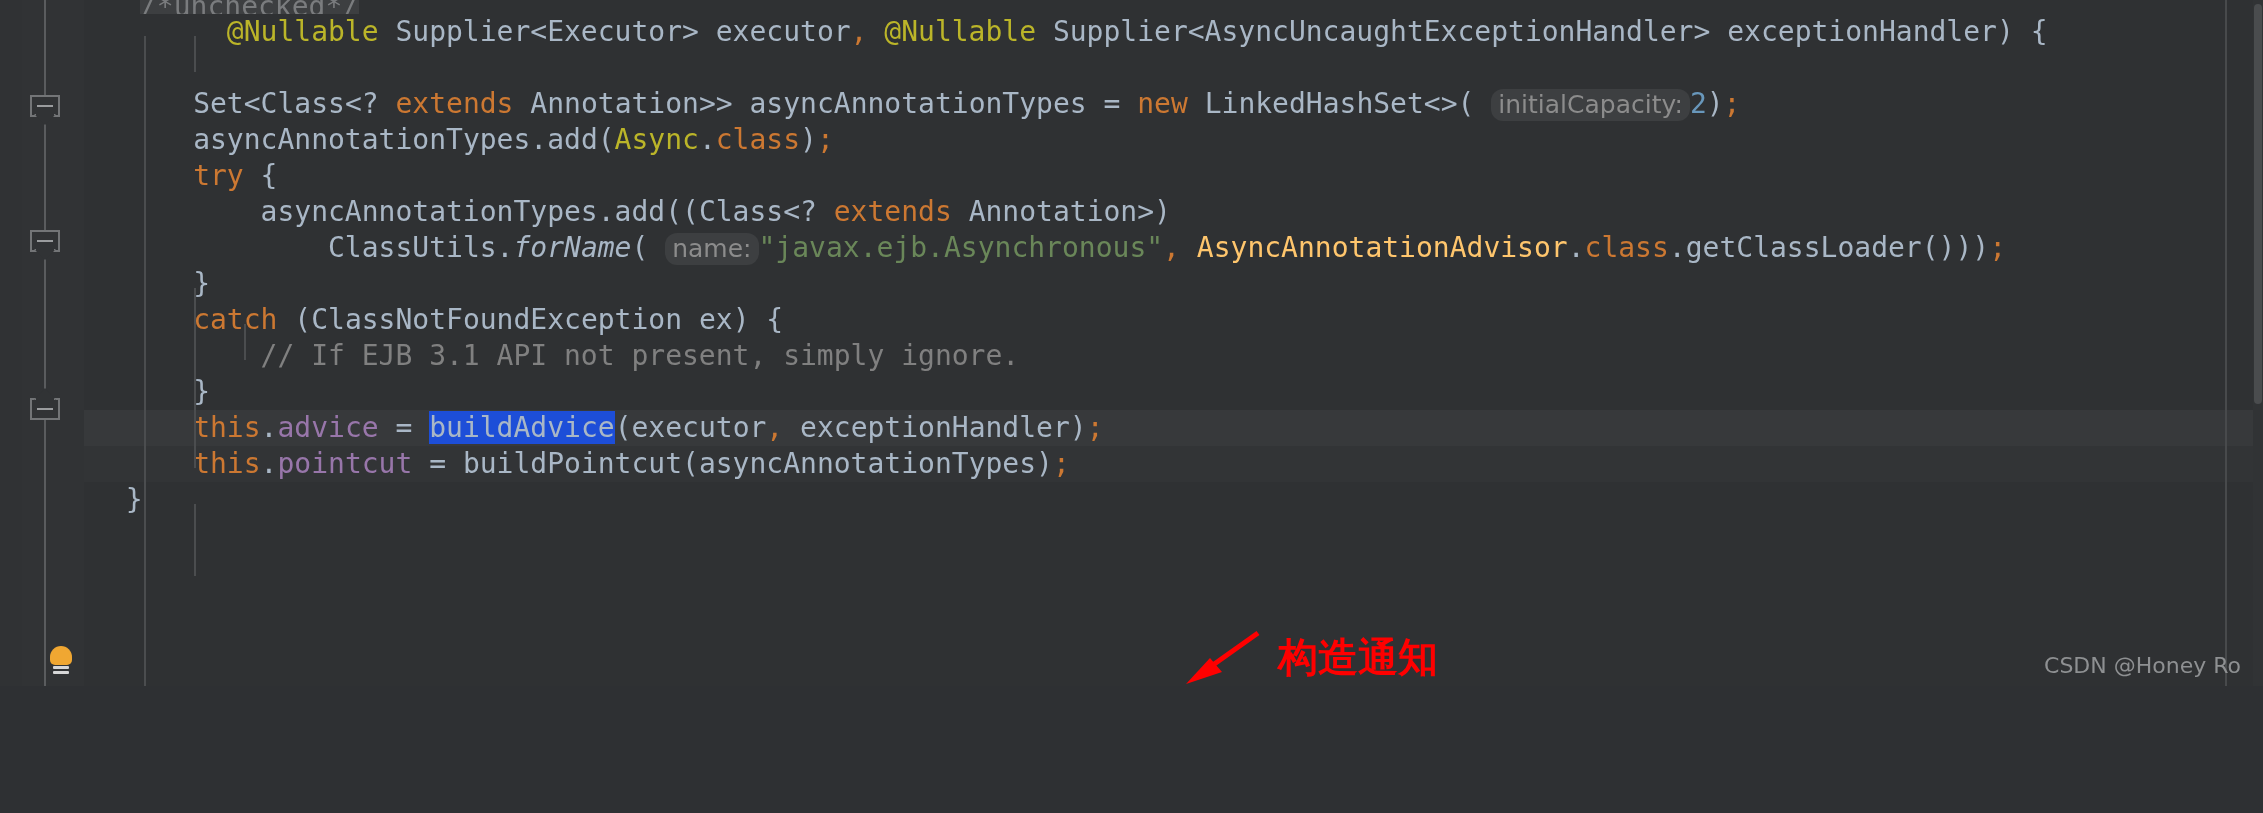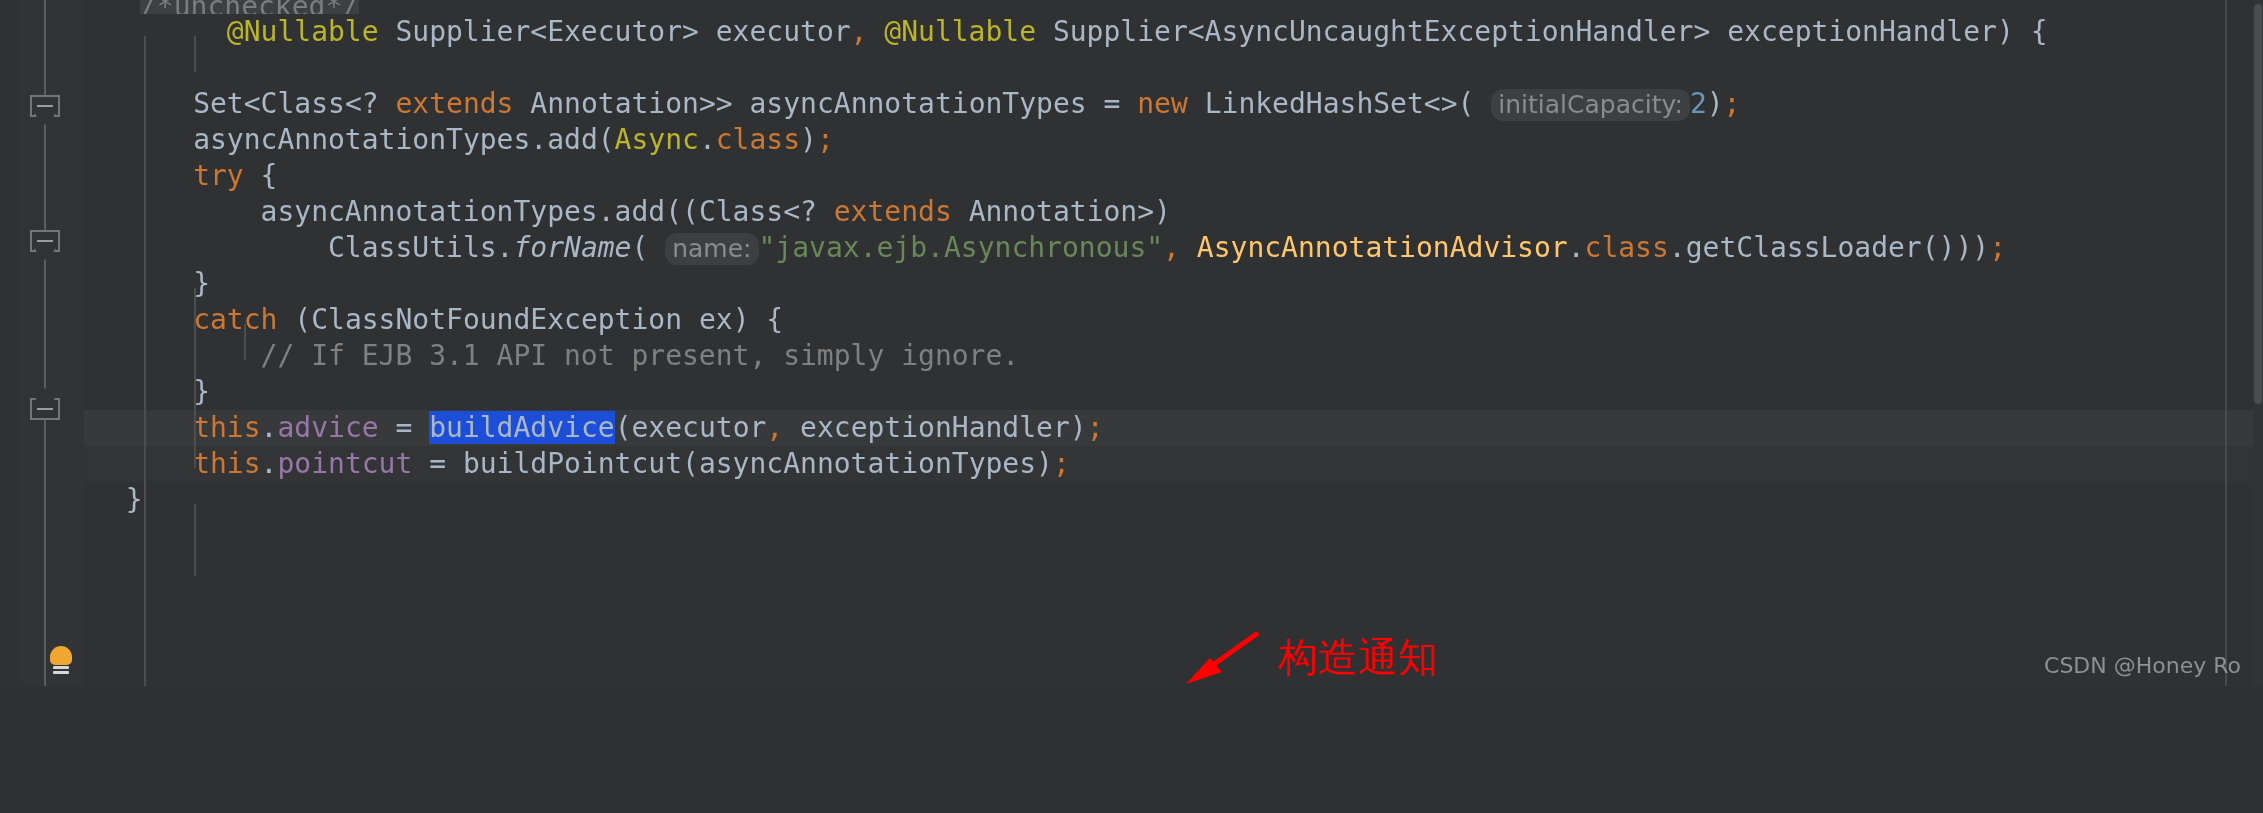--- a/index.html
+++ b/index.html
@@ -190,21 +190,21 @@
     left: 0; top: 0;
     width: 2263px; height: 813px;
     pointer-events: none;
     z-index: 8;
   }
   .cn-note {
     position: absolute;
     color: #ff0000;
     font-family: "DejaVu Sans", "Liberation Sans", sans-serif;
     font-size: 40px;
-    font-weight: 400;
+    font-weight: 700;
     white-space: nowrap;
   }
   .note1 { left: 1278px; top: 630px; }
   .note2 { left: 1270px; top: 745px; margin-top: 24px; }
 
   
   .right-strip {
     position: absolute;
     right: 0; top: 0;
     width: 10px; height: 813px;

